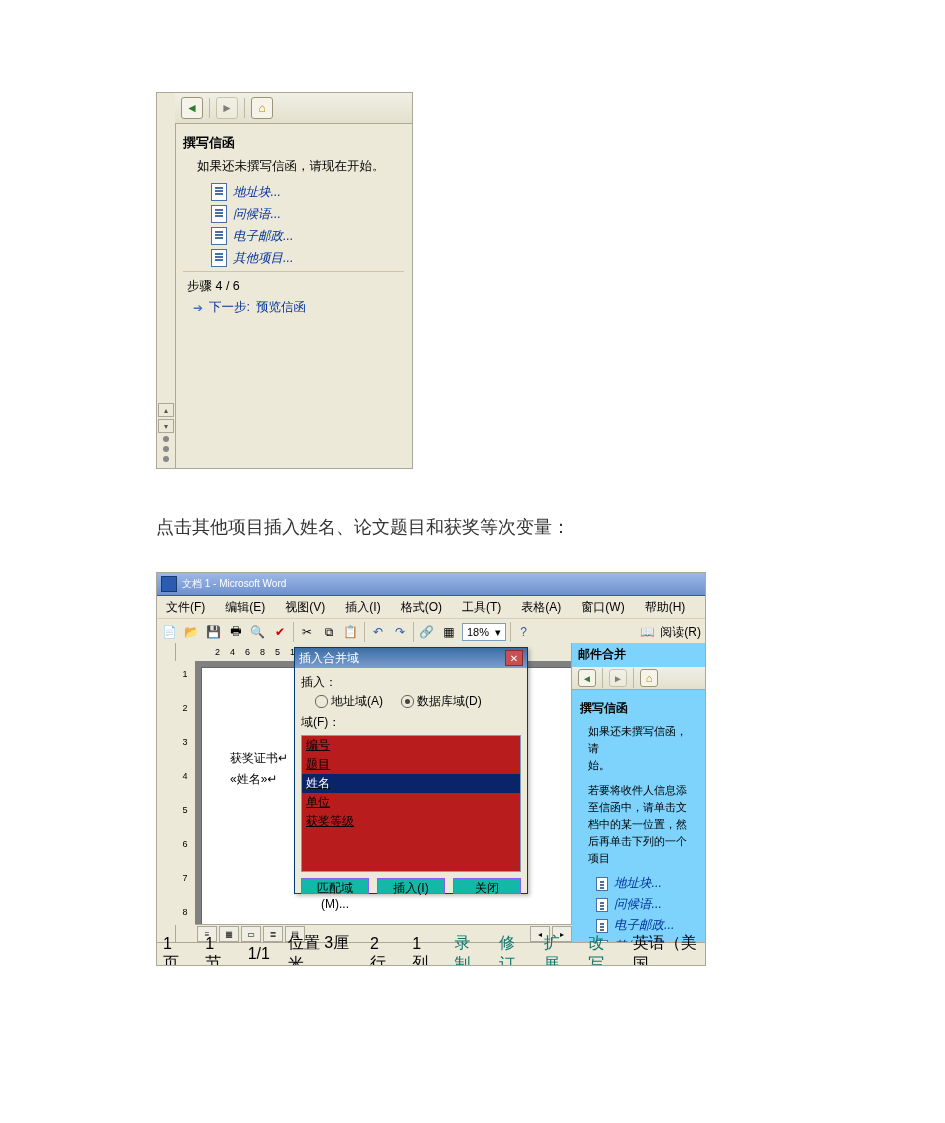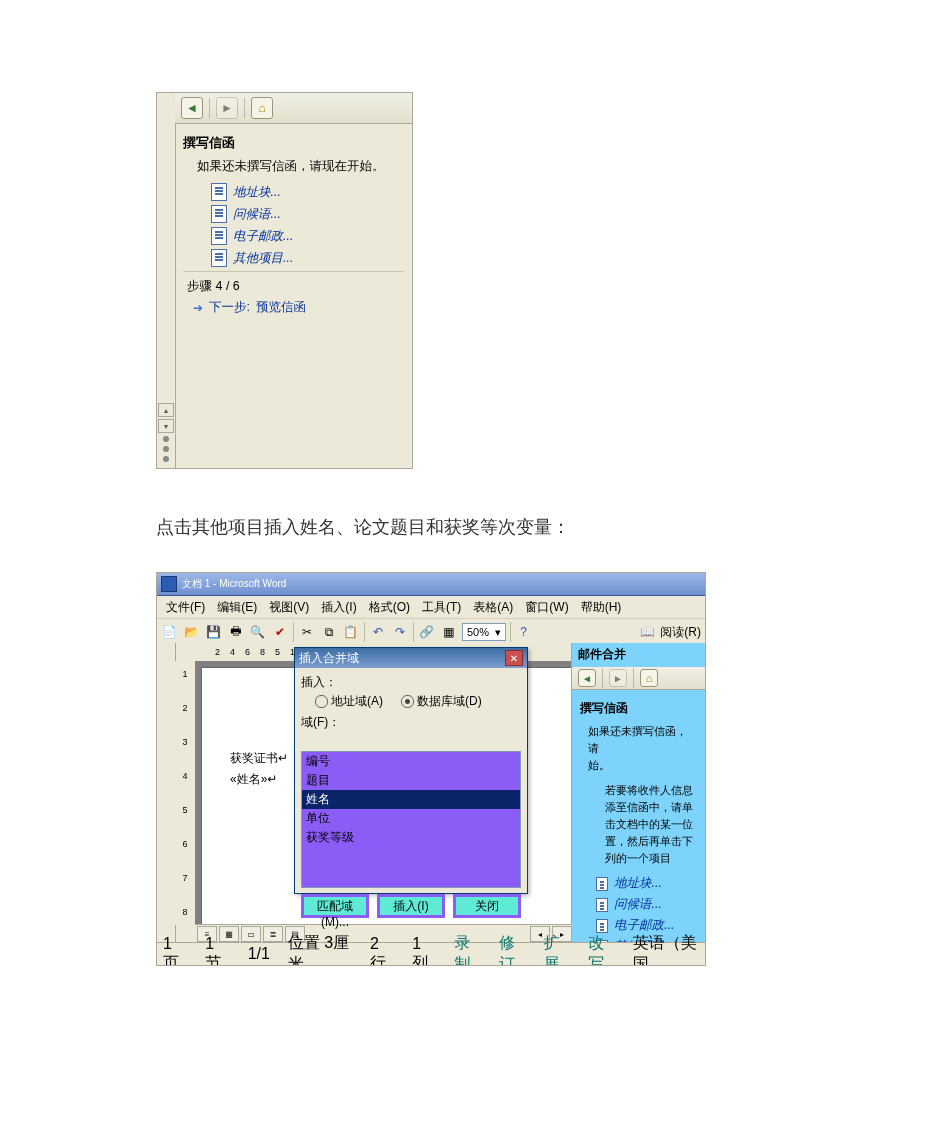--- a/index.html
+++ b/index.html
@@ -77,21 +77,21 @@
   
   .fig2 { font-family: Tahoma, SimSun, sans-serif; }
   .titlebar {
     height:22px;background:linear-gradient(#9db8e8,#6d90cd);
     color:#fff;font-size:10px;display:flex;align-items:center;padding:0 4px;gap:5px;
     border-bottom:1px solid #3b5998;
   }
   .title-icon { width:14px;height:14px;background:#2a5db0;border:1px solid #1a3a70;}
   .menubar {
     height:22px;background:#ece9d8;border-bottom:1px solid #d4cfb9;
-    display:flex;align-items:center;gap:2px;padding:0 4px;font-size:12px;
+    display:flex;align-items:center;gap:10px;padding:0 4px;font-size:12px;
   }
   .menubar .m { padding:2px 5px;}
   .toolbars {
     height:26px;background:#ece9d8;border-bottom:1px solid #aca899;
     display:flex;align-items:center;padding:0 4px;gap:4px;overflow:hidden;
   }
   .tbic { width:18px;height:18px;display:flex;align-items:center;justify-content:center;font-size:12px;}
   .zoom { border:1px solid #7f9db9;background:#fff;font-size:11px;padding:0 4px;height:16px;display:flex;align-items:center;}
   .ruler-row { position:absolute;left:18px;right:133px;top:70px;height:18px;background:#ece9d8;border-bottom:1px solid #aca899;font-size:9px;display:flex;align-items:center;gap:10px;padding-left:40px;overflow:hidden;}
   .left-strip { width:18px;background:#ece9d8;border-right:1px solid #aca899;}
@@ -118,25 +118,25 @@
     background:#ece9d8;border:1px solid #003c74;font-size:12px;
     box-shadow:2px 2px 4px rgba(0,0,0,0.25);
   }
   .dlg-title { height:20px;background:linear-gradient(#3b6ea5,#7d9ed0);color:#fff;display:flex;align-items:center;justify-content:space-between;padding:0 4px;font-size:12px;}
   .dlg-title .x { width:16px;height:14px;background:#c75050;color:#fff;border:1px solid #8a2a2a;display:flex;align-items:center;justify-content:center;font-size:10px;}
   .dlg-body { padding:6px;}
   .radio-row { display:flex;gap:18px;margin:2px 0 4px 14px;text-align:center;}
   .radio { display:flex;align-items:center;gap:3px;}
   .radio .r { width:11px;height:11px;border:1px solid #666;border-radius:6px;display:inline-flex;align-items:center;justify-content:center;}
   .radio .r.sel::after{content:"";width:5px;height:5px;border-radius:3px;background:#444;display:block;}
-  .listbox { margin-top:20px; border:1px solid #7f9db9;background:#8b5cf6;height:135px;overflow:hidden;}
+  .listbox { margin-top:4px; border:1px solid #7f9db9;background:#b91c1c;height:135px;overflow:hidden;text-decoration:underline;}
   .listbox .it { padding:1px 4px; font-size:12px;}
   .listbox .it.sel { background:#0a246a;color:#fff;}
   .dlg-btns { display:flex;justify-content:space-between;margin-top:6px;}
-  .dlg-btns button { width:68px;height:24px;border:3px solid #8b5cf6;background:#5eead4;font-size:12px;font-family:inherit;}
+  .dlg-btns button { width:68px;height:16px;border:1px solid #8b5cf6;background:#14b8a6;font-size:12px;font-family:inherit;}
 </style>
 </head>
 <body>
 
 <div class="fig" style="left:156px; top:92px; width:255px; height:375px;">
   <div class="scroll-strip">
     <div class="arrow">▴</div>
     <div class="arrow">▾</div>
     <div class="dot"></div>
     <div class="dot"></div>
@@ -215,21 +215,21 @@
     <span class="tbic">✂</span>
     <span class="tbic">⧉</span>
     <span class="tbic">📋</span>
     <span class="tb-sep"></span>
     <span class="tbic" style="color:#2a5db0;">↶</span>
     <span class="tbic" style="color:#2a5db0;">↷</span>
     <span class="tb-sep"></span>
     <span class="tbic" style="color:#2a5db0;">🔗</span>
     <span class="tbic">▦</span>
     <span class="zoom">
-        <span>50%</span>
+        <span>18%</span>
         <span style="margin-left:6px;">▾</span>
       </span>
     <span class="tb-sep"></span>
     <span class="tbic" style="color:#2a5db0;">?</span>
     <span style="margin-left:auto;display:flex;align-items:center;gap:3px;">
         <span class="tbic">📖</span>
         <span>阅读(R)</span>
       </span>
   </div>
 
@@ -281,21 +281,21 @@
           <span style="font-size:10px;">►</span>
         </div>
       <div class="tb-sep"></div>
       <div class="tb-btn" style="width:16px;height:16px;">
           <span style="color:#b88a00;font-size:11px;">⌂</span>
         </div>
     </div>
     <div class="pane-body" style="font-size:11px;">
       <div class="pane-h" style="font-size:12px;">撰写信函</div>
       <p class="pane-p" style="margin-left:8px;font-size:11px;"><span>如果还未撰写信函，请</span><br><span>始。</span></p>
-      <p class="pane-p" style="margin-left:25px;font-size:11px;">若要将收件人信息添至信函中，请单击文档中的某一位置，然后再单击下列的一个项目</p>
+      <p class="pane-p" style="margin-left:8px;font-size:11px;">若要将收件人信息添至信函中，请单击文档中的某一位置，然后再单击下列的一个项目</p>
       <div class="link-row" style="margin-left:16px;font-size:11px;">
           <span class="lic" style="width:10px;height:12px;"></span>
           <a>地址块...</a>
         </div>
       <div class="link-row" style="margin-left:16px;font-size:11px;">
           <span class="lic" style="width:10px;height:12px;"></span>
           <a>问候语...</a>
         </div>
       <div class="link-row" style="margin-left:16px;font-size:11px;">
           <span class="lic" style="width:10px;height:12px;"></span>

